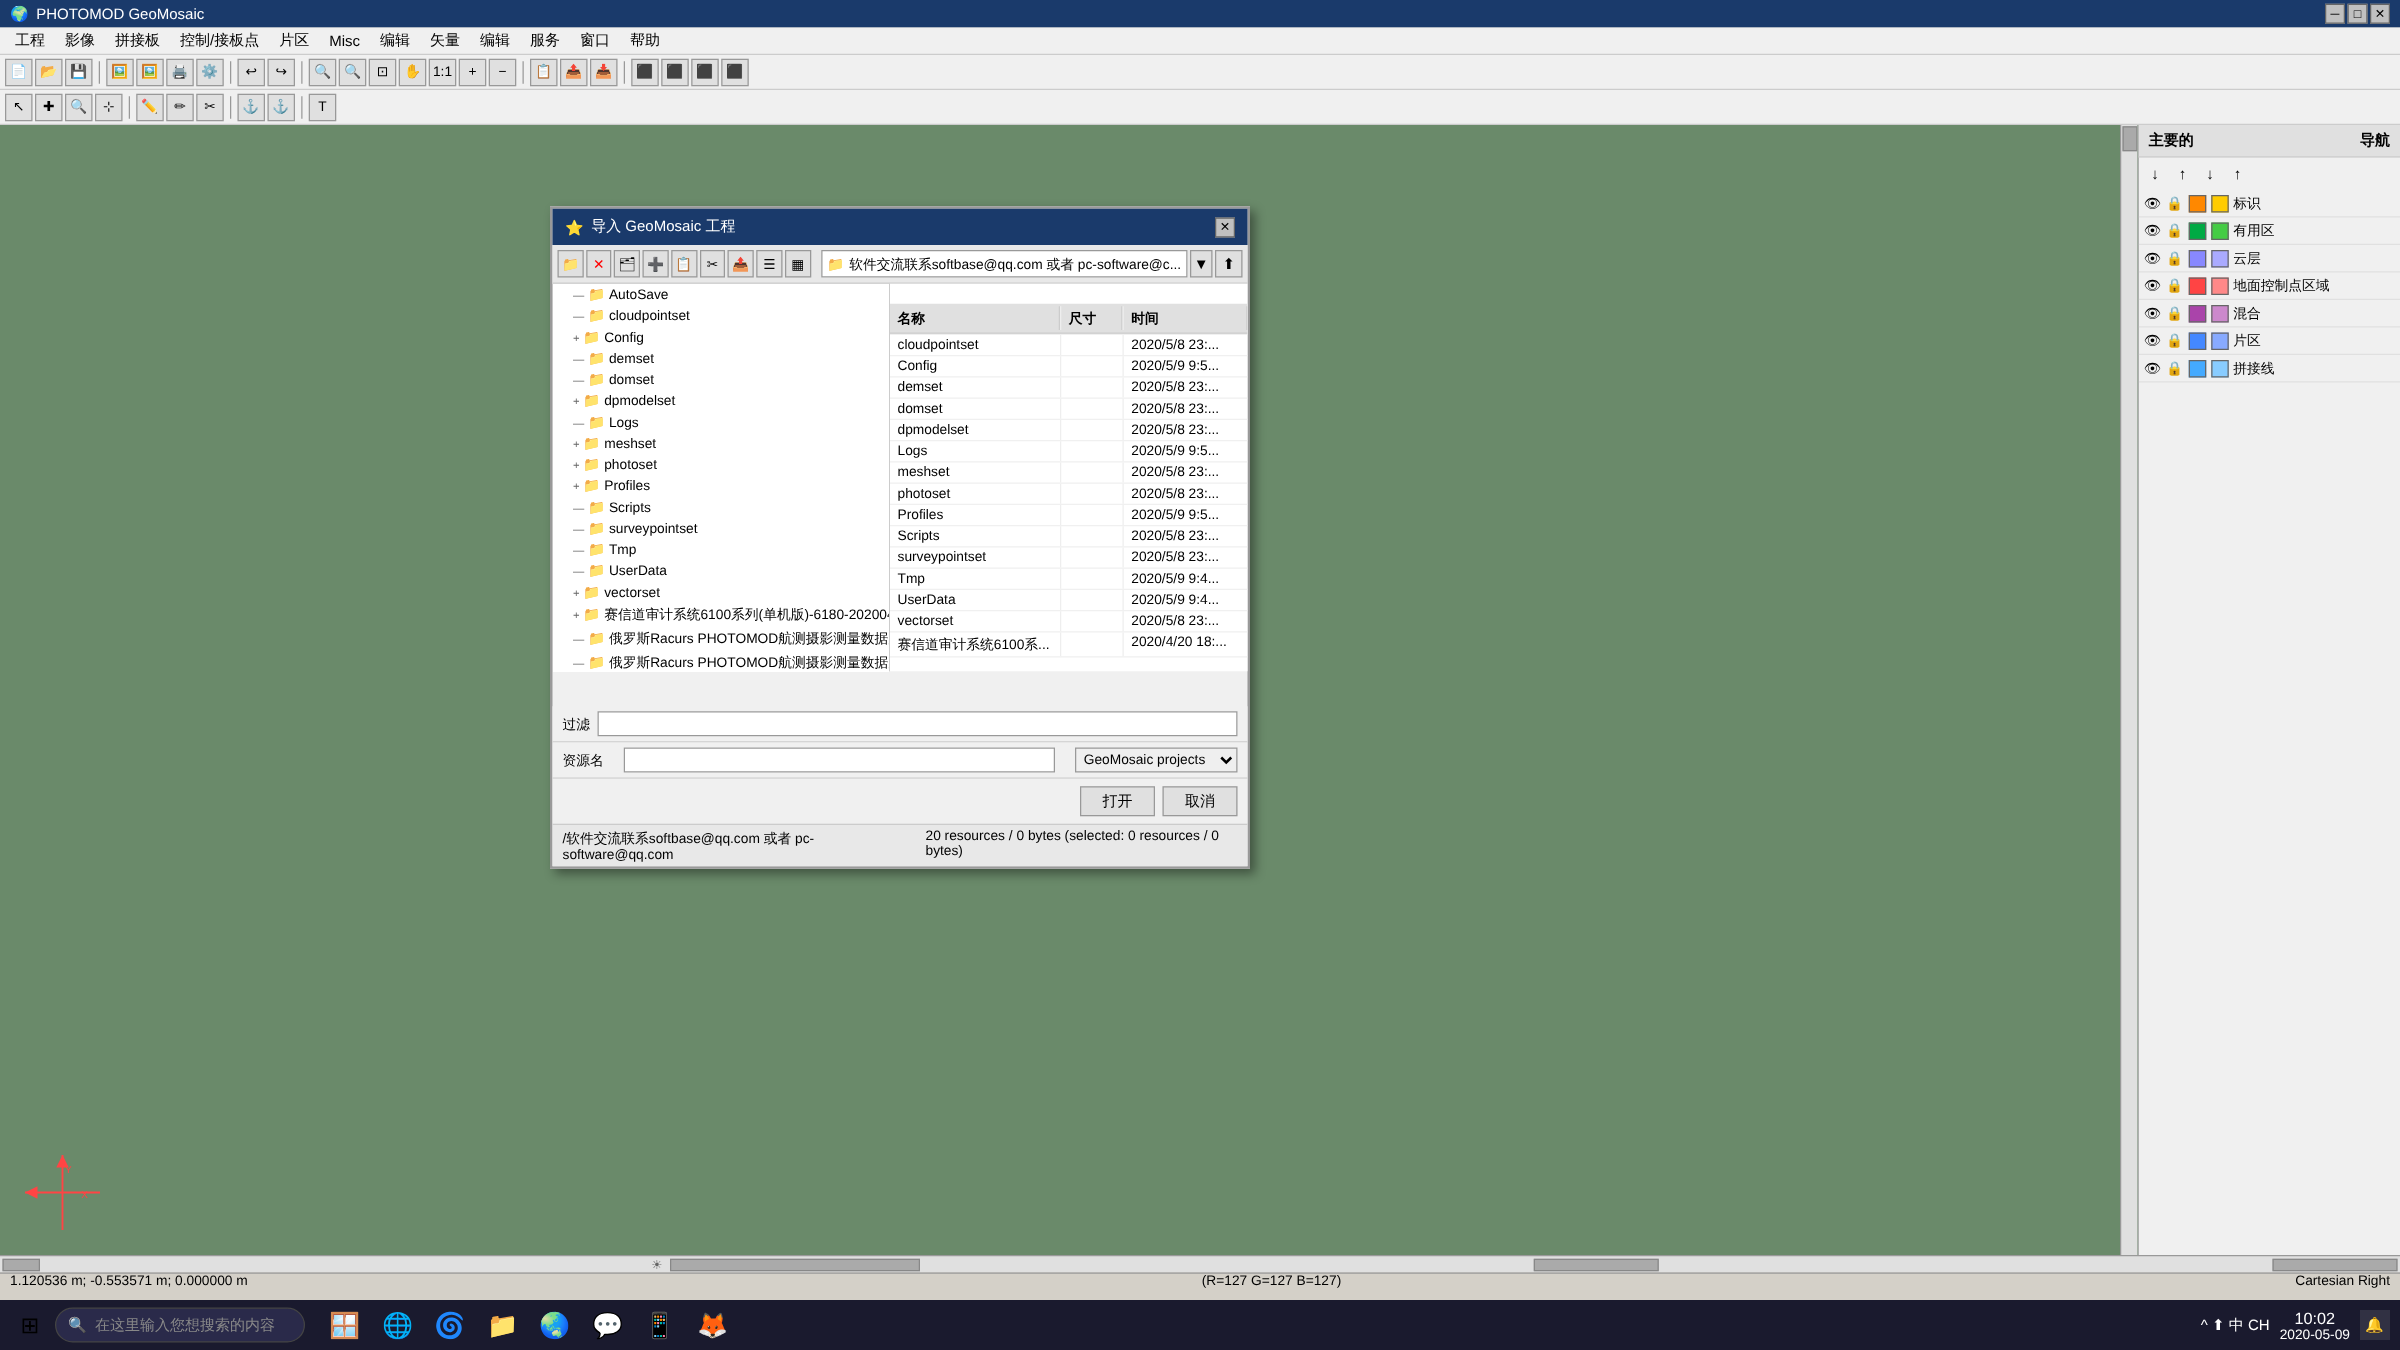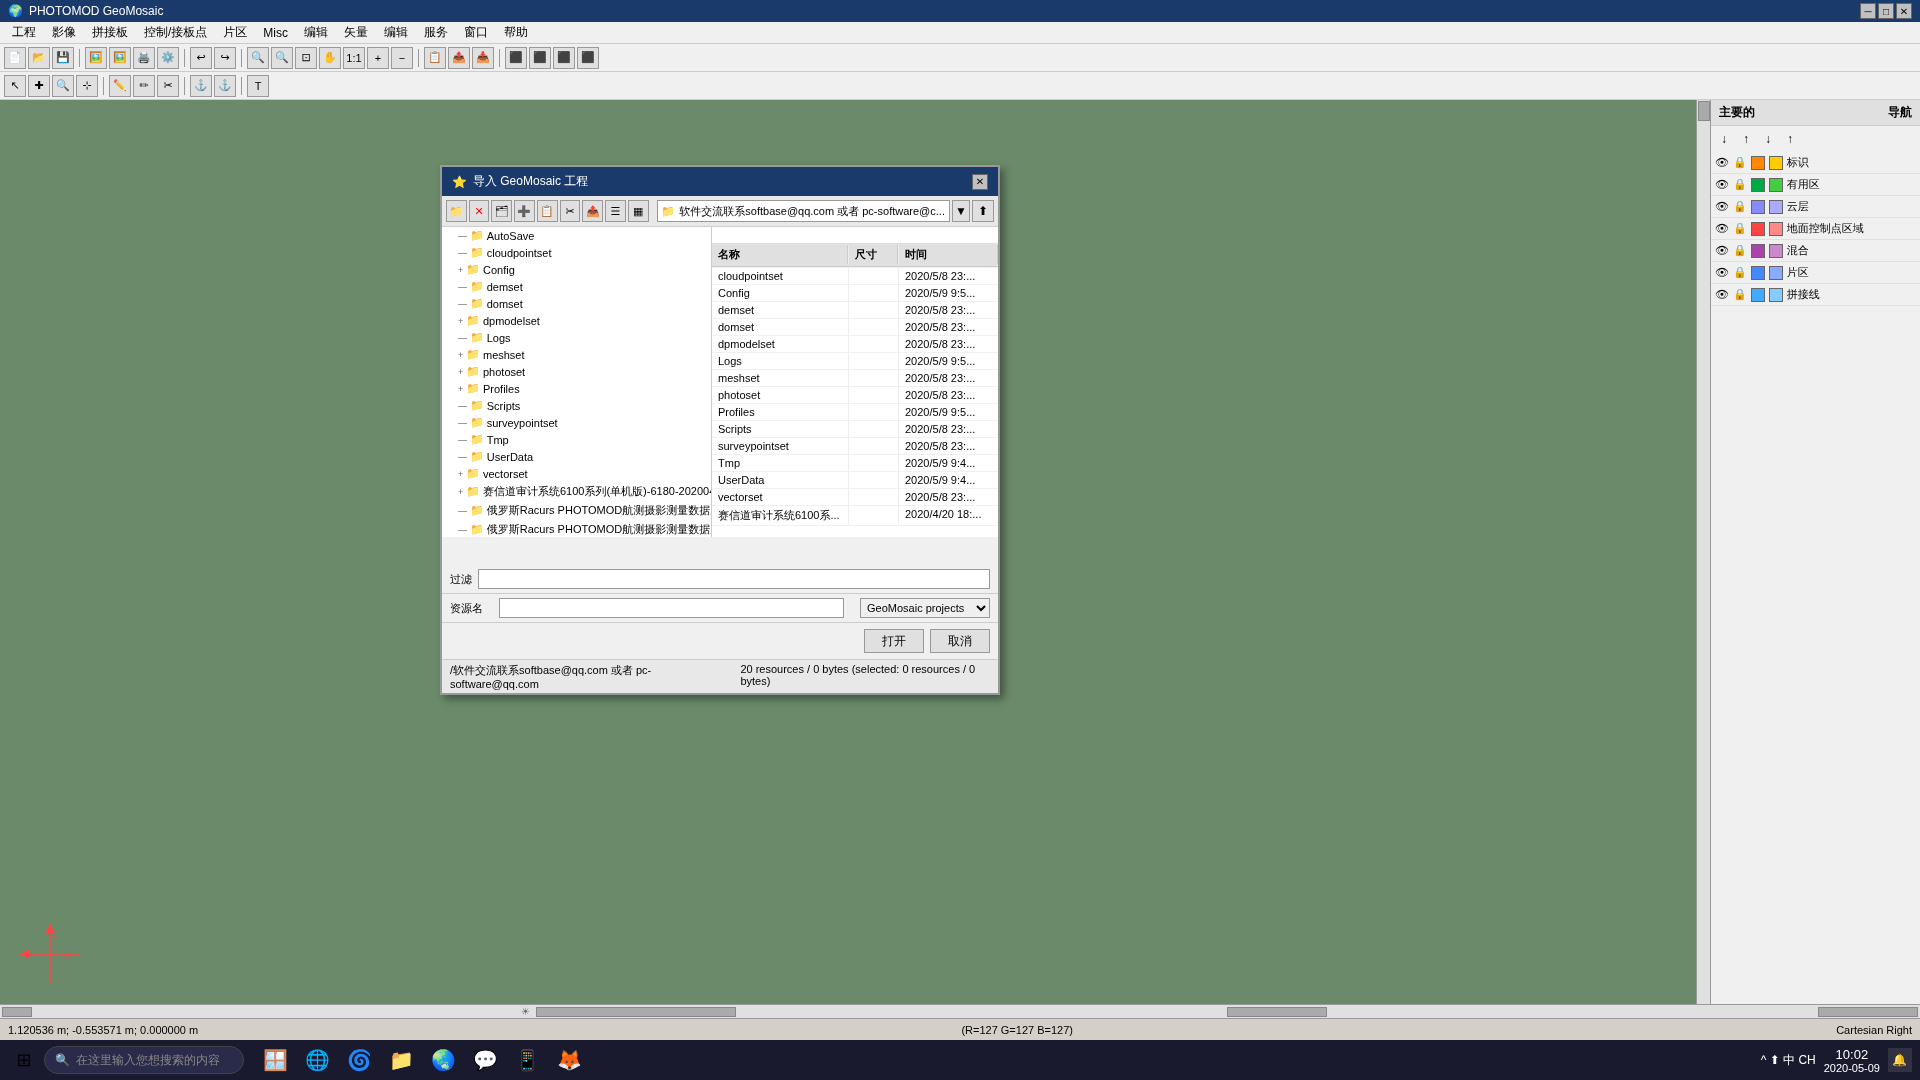--- a/index.html
+++ b/index.html
@@ -352,21 +352,20 @@
     }
     .taskbar-time { text-align: center; }
     .taskbar-time div:first-child { font-size: 13px; }
     .taskbar-time div:last-child { font-size: 11px; }
 
     
     .coord-bar {
       height: 22px;
       background: #d4d0c8;
       display: flex;
-      align-items: center;
       padding: 0 8px;
       font-size: 11px;
       border-top: 1px solid #999;
       justify-content: space-between;
     }
 
     .app-content {
       height: calc(1080px - 40px);
       display: flex;
       flex-direction: column;

